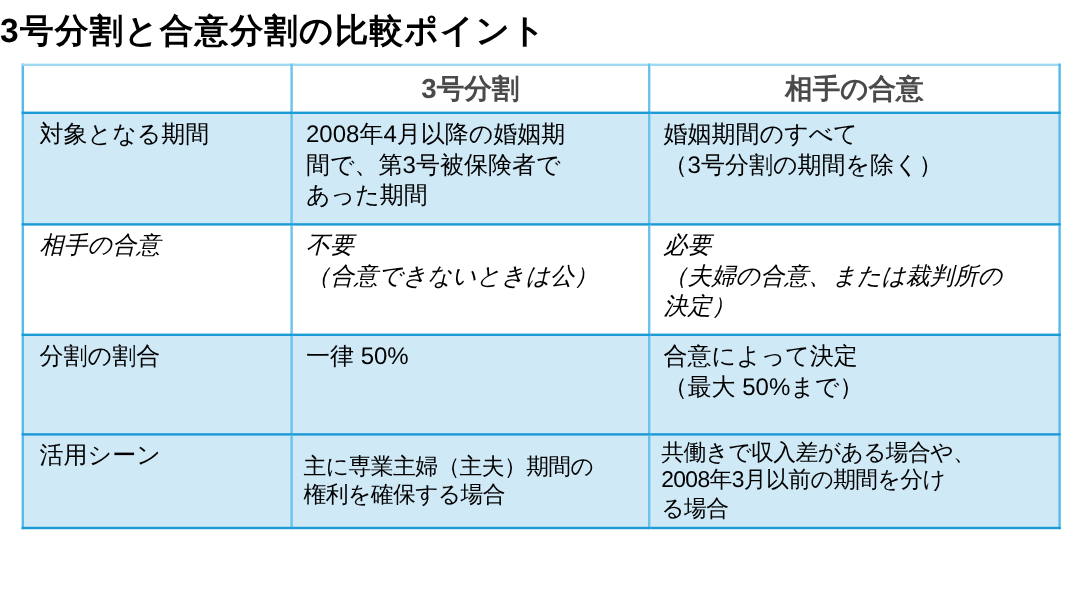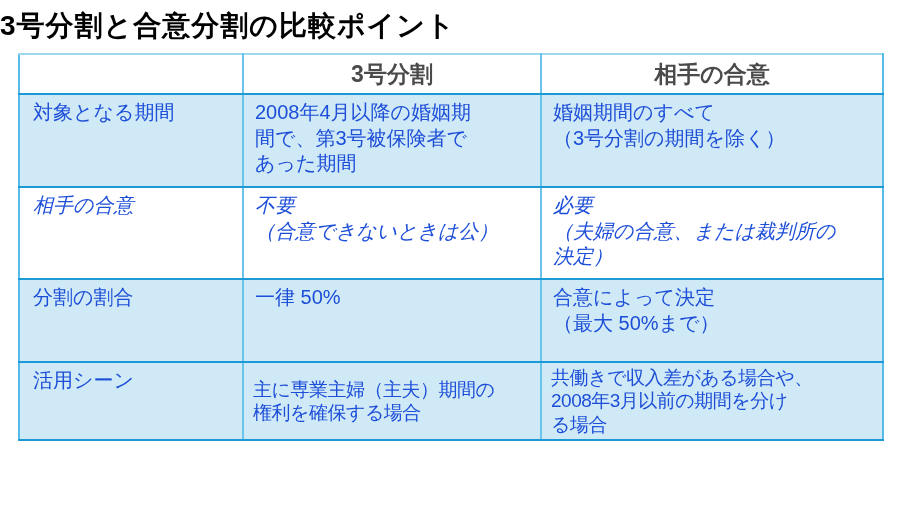--- a/index.html
+++ b/index.html
@@ -49,21 +49,21 @@
   tr.r1 { height:93px; }
   tr.r2 { height:92px;font-style:italic; }
   tr.r3 { height:83px; }
   tr.r4 { height:56px; }
   tr.r5 { height:78px; }
   tr.alt { background:#cfe9f6; }
   tr.plain { background:#ffffff; }
   .cell {
     padding:5px 11px;
     font-size:20px;
-    color:#1d4ed8;
+    color:#000000;
     line-height:1.28;
     white-space:pre-line;
     vertical-align:top;
     text-align:left;
   }
   .label-cell { padding-left:13px; }
   .fit {
     font-size:19px;
     letter-spacing:-0.5px;
     line-height:1.22;

